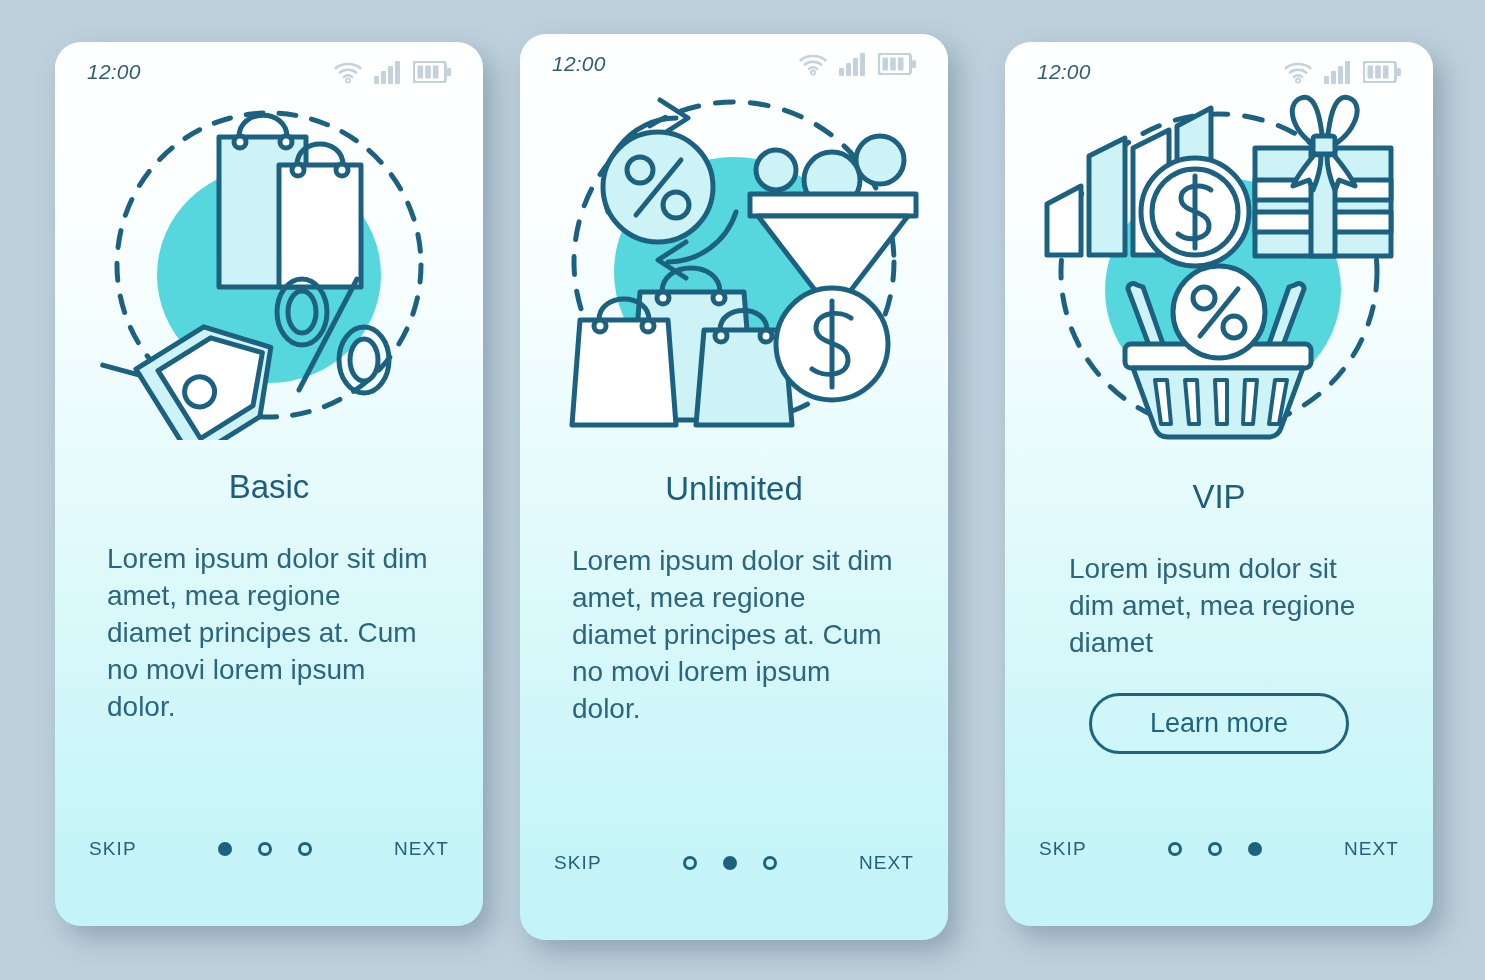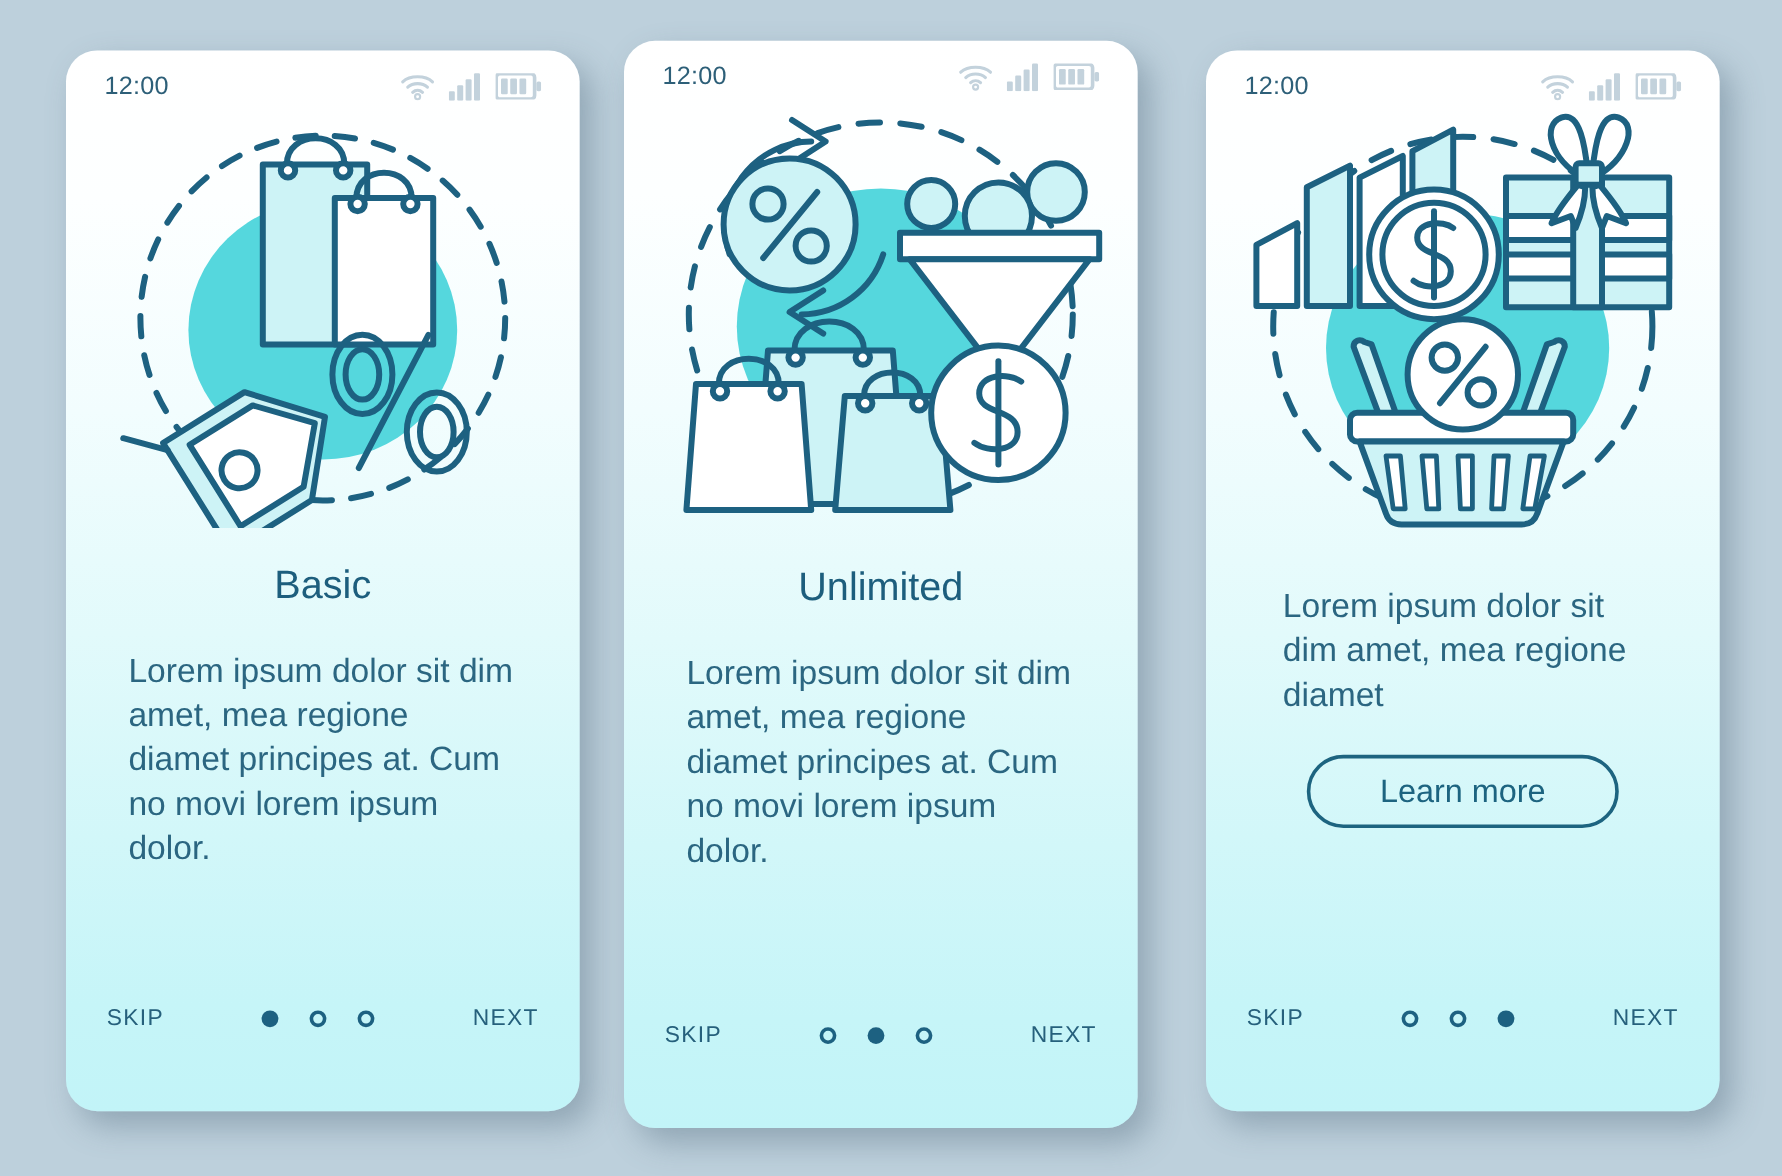--- a/index.html
+++ b/index.html
@@ -28,20 +28,21 @@
   .phone-1{left:55px;  top:42px;  height:884px;}
   .phone-2{left:520px; top:34px;  height:906px;}
   .phone-3{left:1005px;top:42px;  height:884px;}
 
   
   .statusbar{
     display:flex;align-items:center;justify-content:space-between;
     padding:20px 32px 0 32px;
     height:40px;
     box-sizing:border-box;
+    font-style:italic;
   }
   .clock{
     color:#2d5f78;
     font-size:21px;
     letter-spacing:.2px;
   }
   .status-icons{display:flex;align-items:center;gap:11px;}
   .ico{display:block;}
 
   
@@ -412,20 +413,21 @@
           <circle cx="186" cy="222" r="46" fill="#ffffff"></circle>
         </g>
         <g stroke="#1d6181" stroke-width="5" fill="none" stroke-linecap="round">
           <circle cx="171" cy="208" r="11"></circle>
           <circle cx="201" cy="237" r="11"></circle>
           <line x1="205" y1="199" x2="167" y2="246"></line>
         </g>
       </svg>
     </div>
 
+    <div class="card-title">VIP</div>
     <div class="card-body">Lorem ipsum dolor sit dim amet, mea regione diamet</div>
 
     <div class="cta-wrap">
       <button class="cta">Learn more</button>
     </div>
 
     <div class="footer">
       <div class="nav-link">SKIP</div>
       <div class="dots">
         <span class="dot off"></span>

